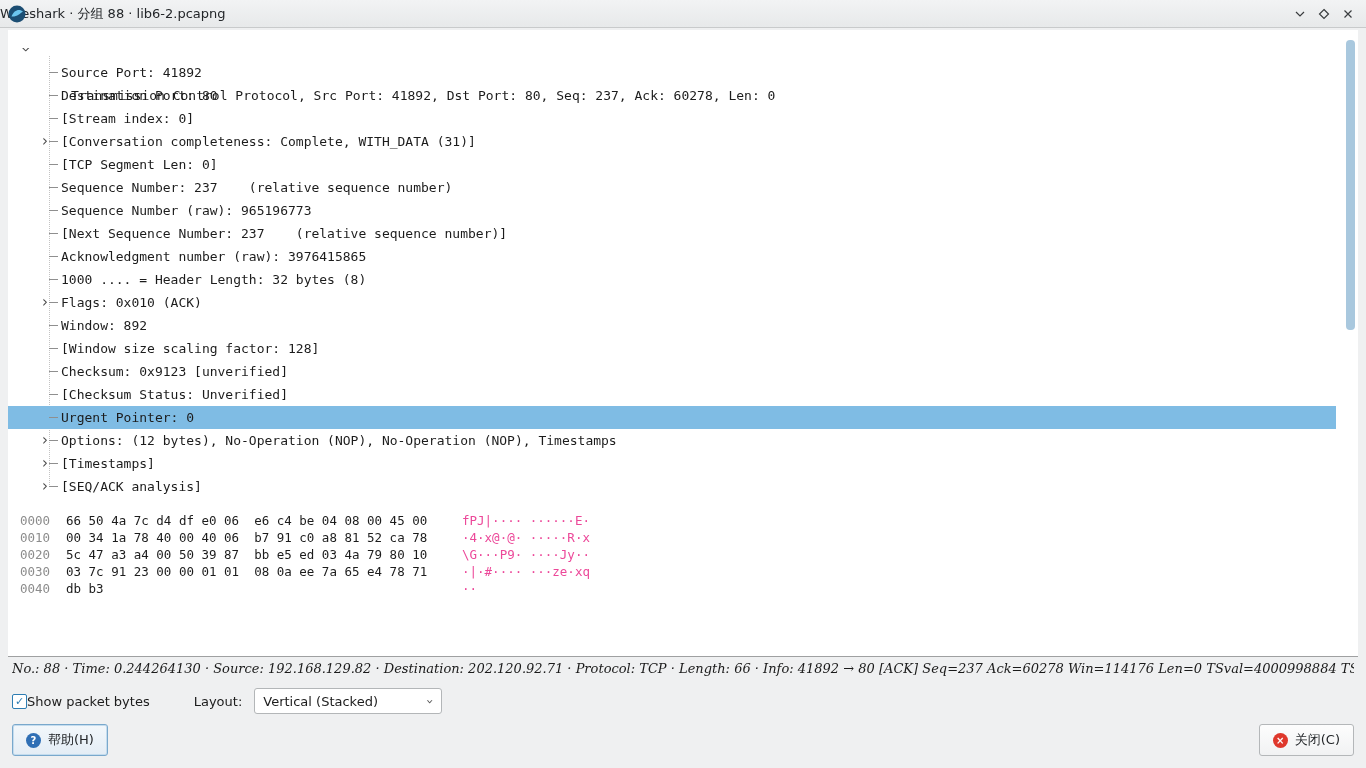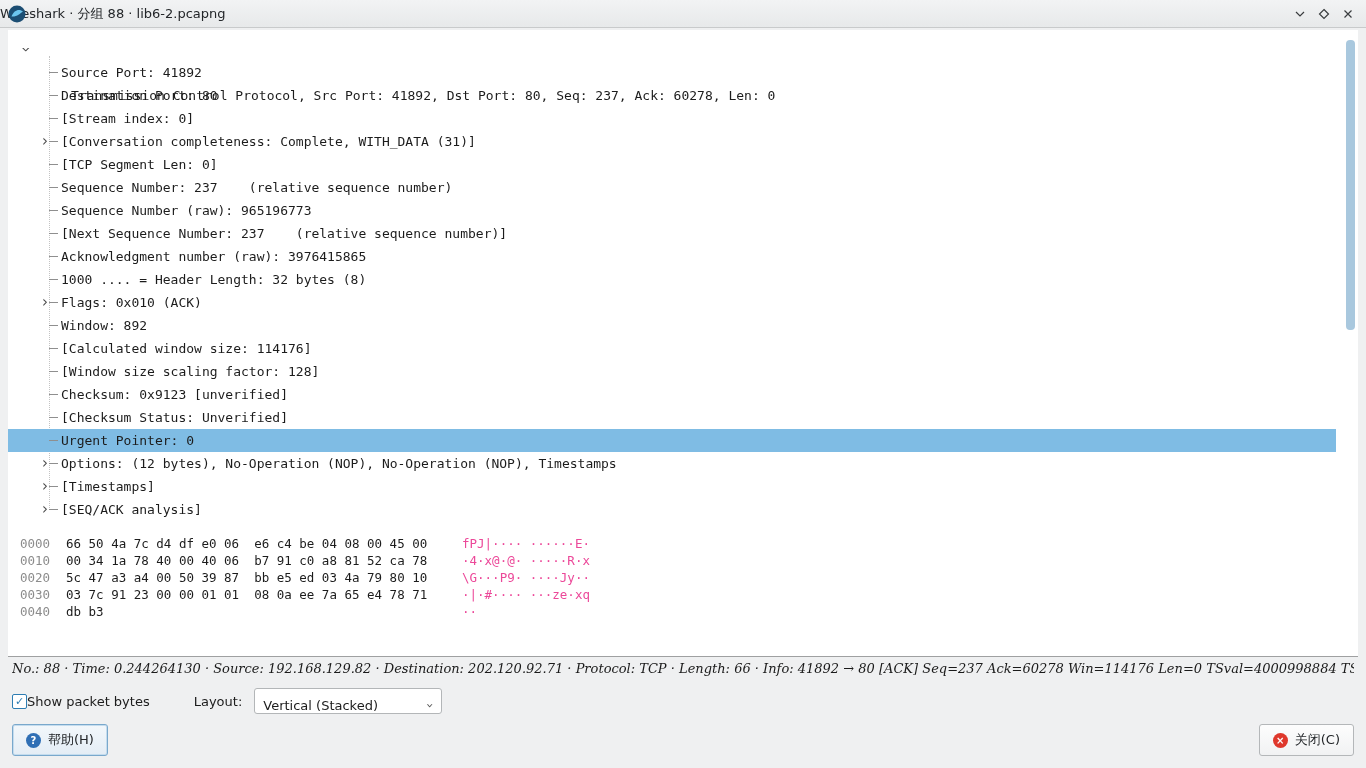--- a/index.html
+++ b/index.html
@@ -55,21 +55,21 @@
 
   
   .controls-row { position:absolute; top:687px; left:12px; right:12px; height:28px;
     display:flex; align-items:center; font-size:13px; }
   .checkbox { width:15px; height:15px; border:1px solid #2d7db3; border-radius:2px;
     background:#fff; display:flex; align-items:center; justify-content:center;
     font-size:11px; font-weight:bold; color:#2d7db3; }
   .cb-label { }
   .layout-label { margin-left:44px; }
   .combo { margin-left:12px; width:188px; height:26px; background:#fff;
-    border:1px solid #b3b6b8; border-radius:3px; display:flex; align-items:flex-end;
+    border:1px solid #b3b6b8; border-radius:3px; display:flex; align-items:center;
     padding:0 8px; font-size:13px; }
   .combo-value { flex:1; }
   .combo-arrow { transform:rotate(90deg); font-size:13px; color:#555; }
 
   
   .buttons-row { position:absolute; top:724px; left:12px; right:12px; height:32px; }
   .btn { height:32px; display:inline-flex; align-items:center; gap:7px; padding:0 13px;
     border-radius:3px; font-size:13px; color:#232629; }
   .btn-help { position:absolute; left:0; top:0; border:1px solid #79a8cc;
     background:linear-gradient(#f2f7fb,#e4edf5); box-shadow:0 0 0 1px #c4dcee inset; }
@@ -123,21 +123,20 @@
       <div class="trow"><span class="lbl">[Stream index: 0]</span></div>
       <div class="trow"><span class="tw">›</span><span class="lbl">[Conversation completeness: Complete, WITH_DATA (31)]</span></div>
       <div class="trow"><span class="lbl">[TCP Segment Len: 0]</span></div>
       <div class="trow"><span class="lbl">Sequence Number: 237    (relative sequence number)</span></div>
       <div class="trow"><span class="lbl">Sequence Number (raw): 965196773</span></div>
       <div class="trow"><span class="lbl">[Next Sequence Number: 237    (relative sequence number)]</span></div>
       <div class="trow"><span class="lbl">Acknowledgment number (raw): 3976415865</span></div>
       <div class="trow"><span class="lbl">1000 .... = Header Length: 32 bytes (8)</span></div>
       <div class="trow"><span class="tw">›</span><span class="lbl">Flags: 0x010 (ACK)</span></div>
       <div class="trow"><span class="lbl">Window: 892</span></div>
-      <div class="trow"><span class="lbl">[Calculated window size: 114176]</span></div>
       <div class="trow"><span class="lbl">[Window size scaling factor: 128]</span></div>
       <div class="trow"><span class="lbl">Checksum: 0x9123 [unverified]</span></div>
       <div class="trow"><span class="lbl">[Checksum Status: Unverified]</span></div>
       <div class="trow sel"><span class="lbl">Urgent Pointer: 0</span></div>
       <div class="trow"><span class="tw">›</span><span class="lbl">Options: (12 bytes), No-Operation (NOP), No-Operation (NOP), Timestamps</span></div>
       <div class="trow"><span class="tw">›</span><span class="lbl">[Timestamps]</span></div>
       <div class="trow"><span class="tw">›</span><span class="lbl">[SEQ/ACK analysis]</span></div>
     </div>
   </div>
 

